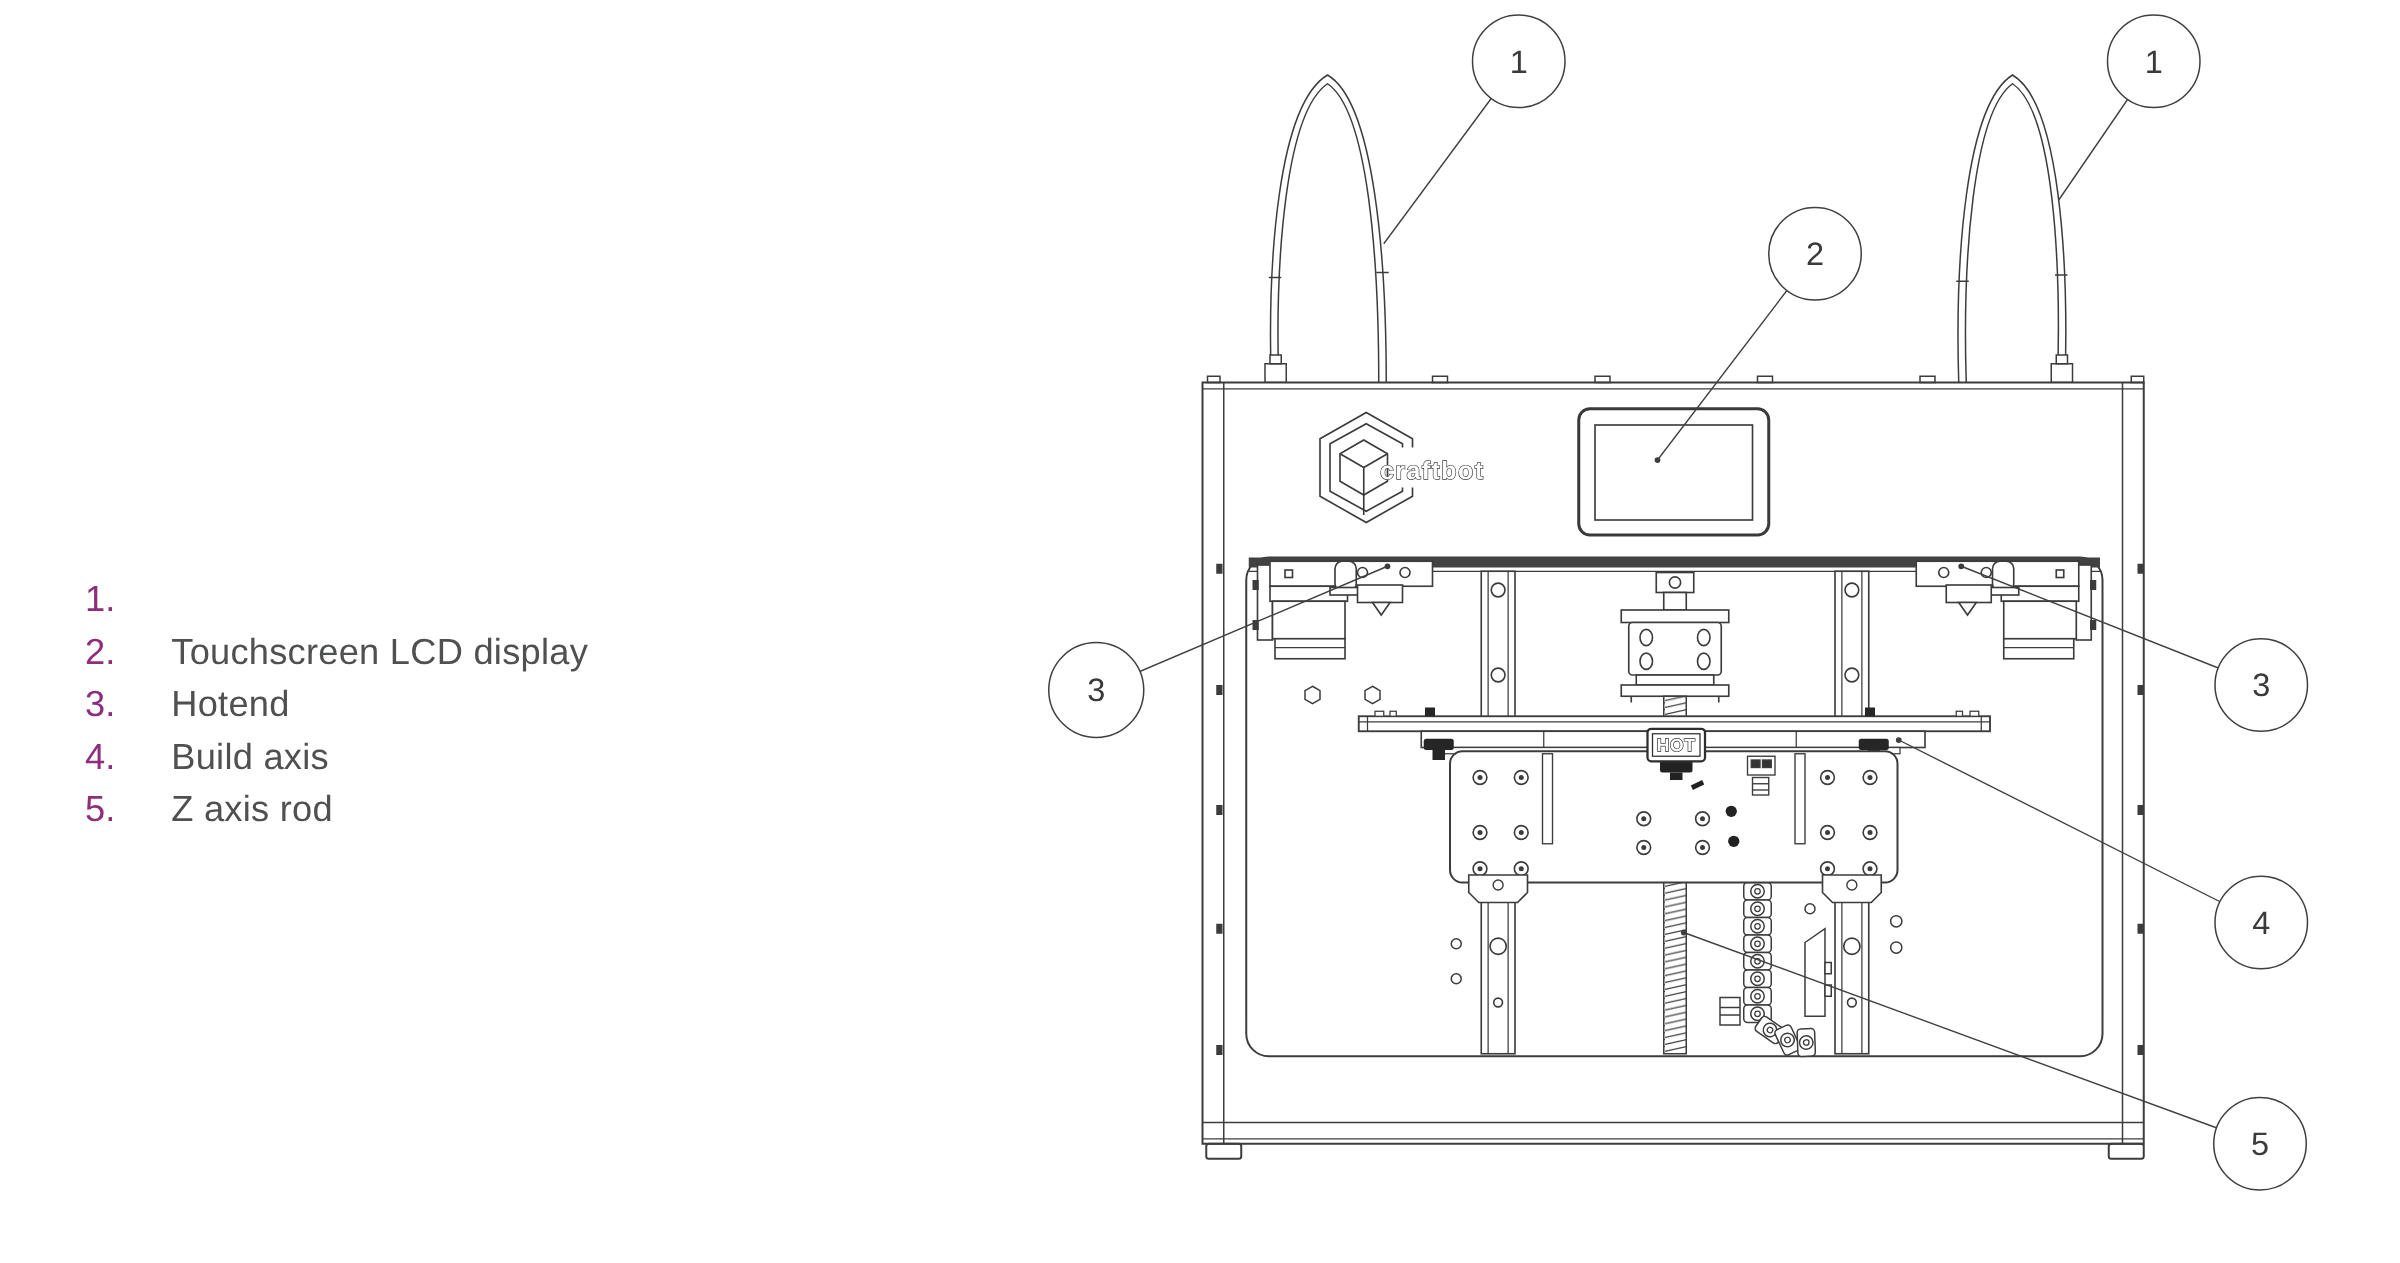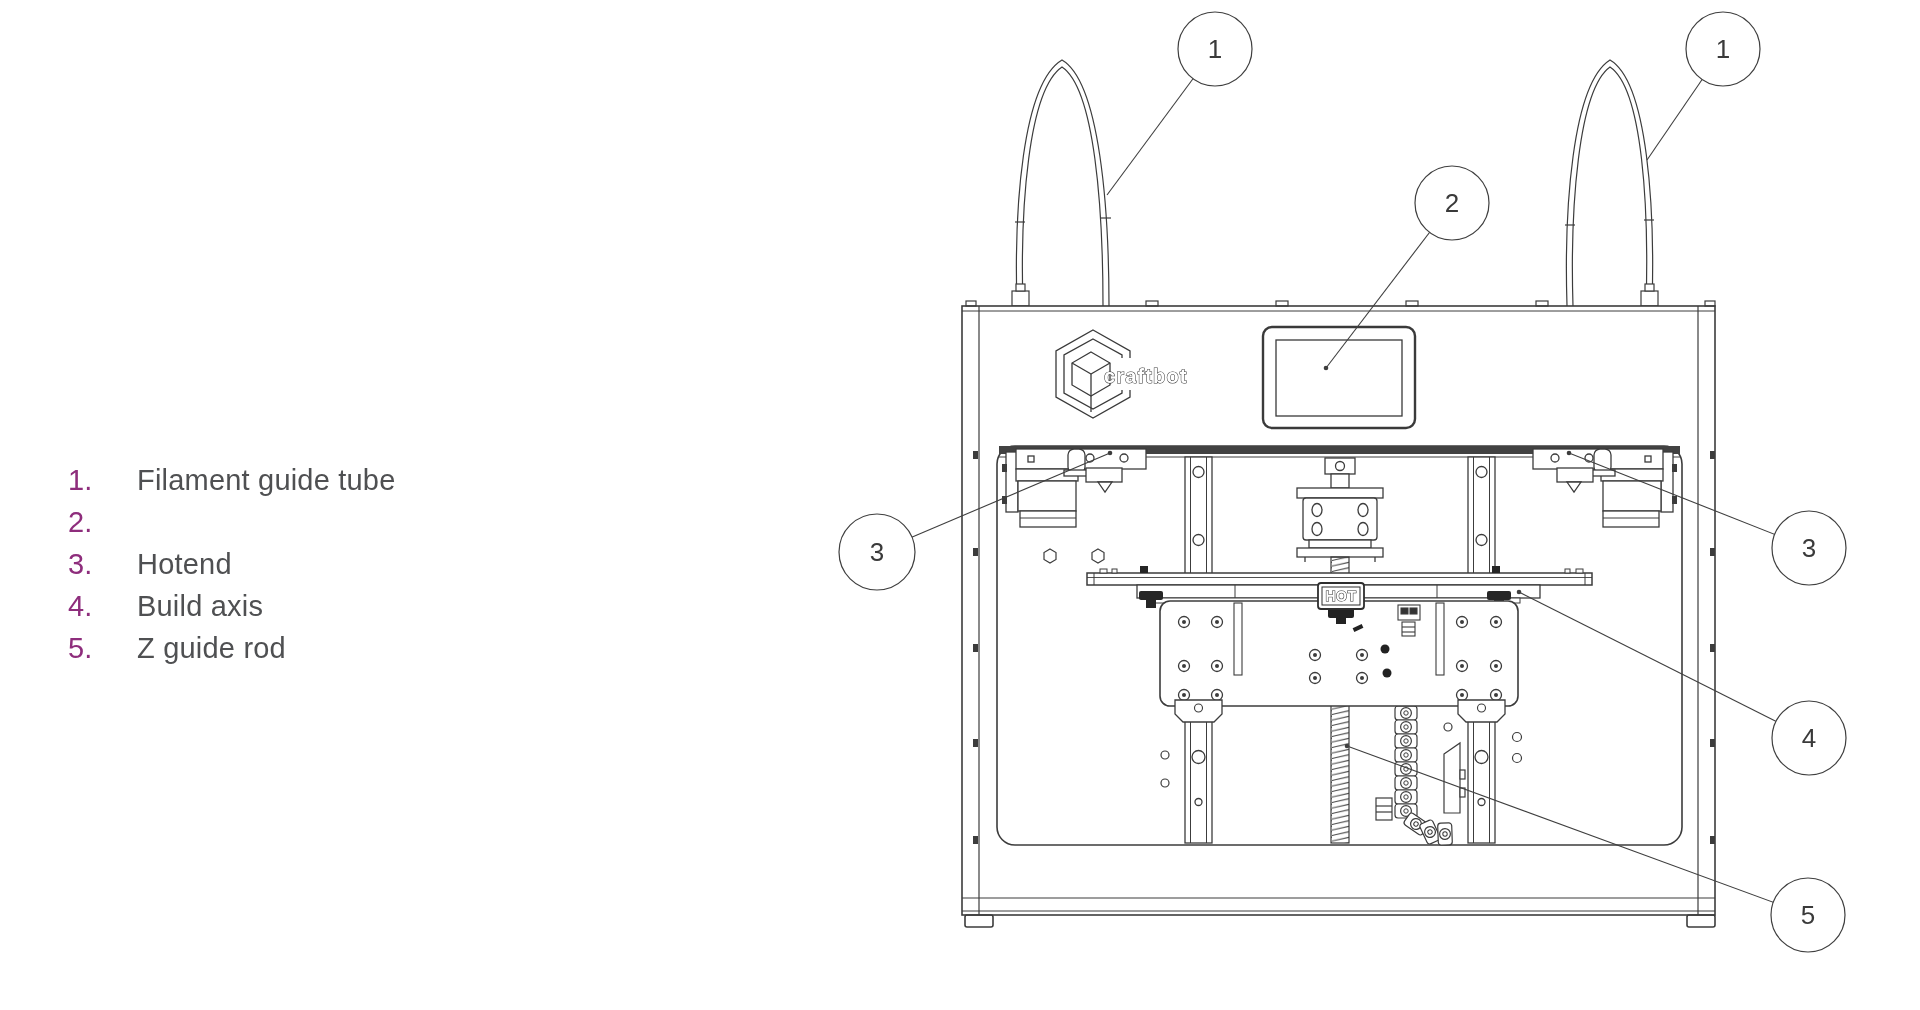--- a/index.html
+++ b/index.html
@@ -16,36 +16,36 @@
   .hot-text{font-size:14px;font-weight:bold;fill:#ffffff;stroke:#2e2e2e;stroke-width:1.1;paint-order:stroke;letter-spacing:0.5px;}
 </style>
 </head>
 <body>
 
 <div class="stage">
 
   <div class="legend">
     <div class="legend-row">
       <span class="legend-num">1.</span>
-      <span class="legend-label">Filament guide tube</span>
     </div>
     <div class="legend-row">
       <span class="legend-num">2.</span>
+      <span class="legend-label">Touchscreen LCD display</span>
     </div>
     <div class="legend-row">
       <span class="legend-num">3.</span>
       <span class="legend-label">Hotend</span>
     </div>
     <div class="legend-row">
       <span class="legend-num">4.</span>
       <span class="legend-label">Build axis</span>
     </div>
     <div class="legend-row">
       <span class="legend-num">5.</span>
-      <span class="legend-label">Z guide rod</span>
+      <span class="legend-label">Z axis rod</span>
     </div>
   </div>
 
   <svg class="diagram-svg" width="1920" height="1010" viewBox="0 0 1920 1010">
     <defs>
       <pattern id="coil" width="18" height="5.5" patternUnits="userSpaceOnUse">
         <path d="M0,5 L18,1" stroke="#3c3c3c" stroke-width="1" fill="none"></path>
       </pattern>
       <g id="screw">
         <circle r="5.5" fill="#ffffff" stroke="#3c3c3c" stroke-width="1.3"></circle>

